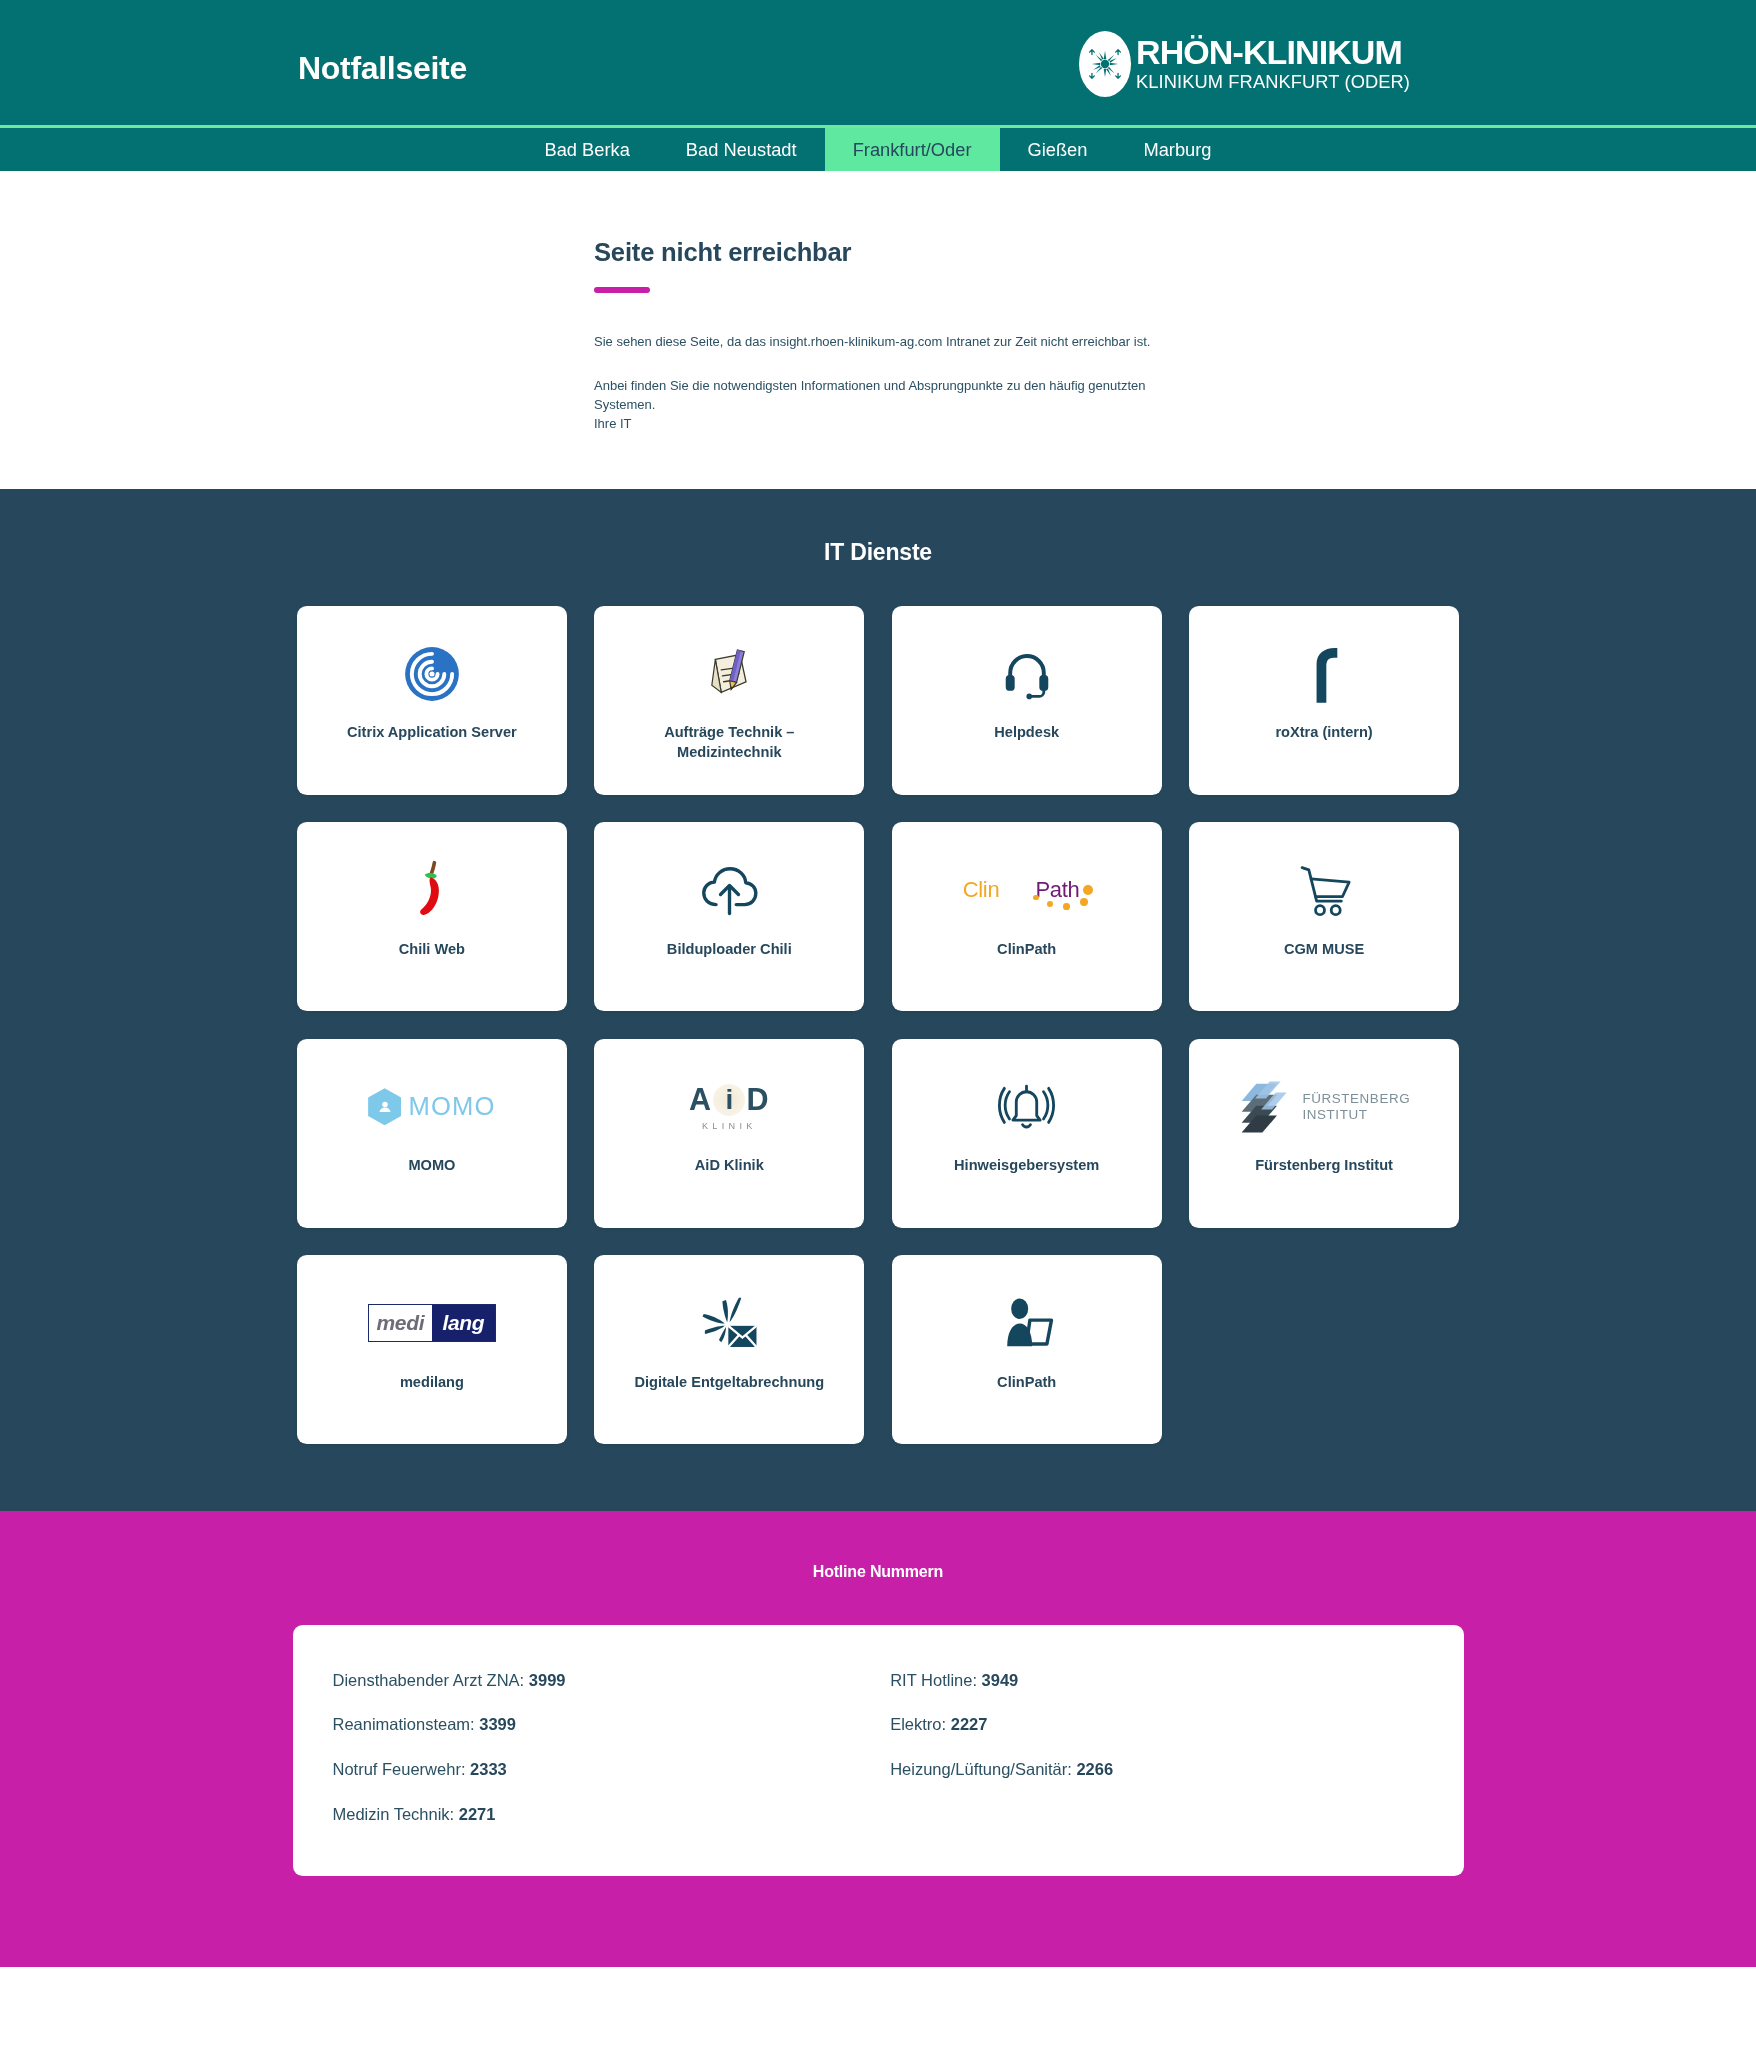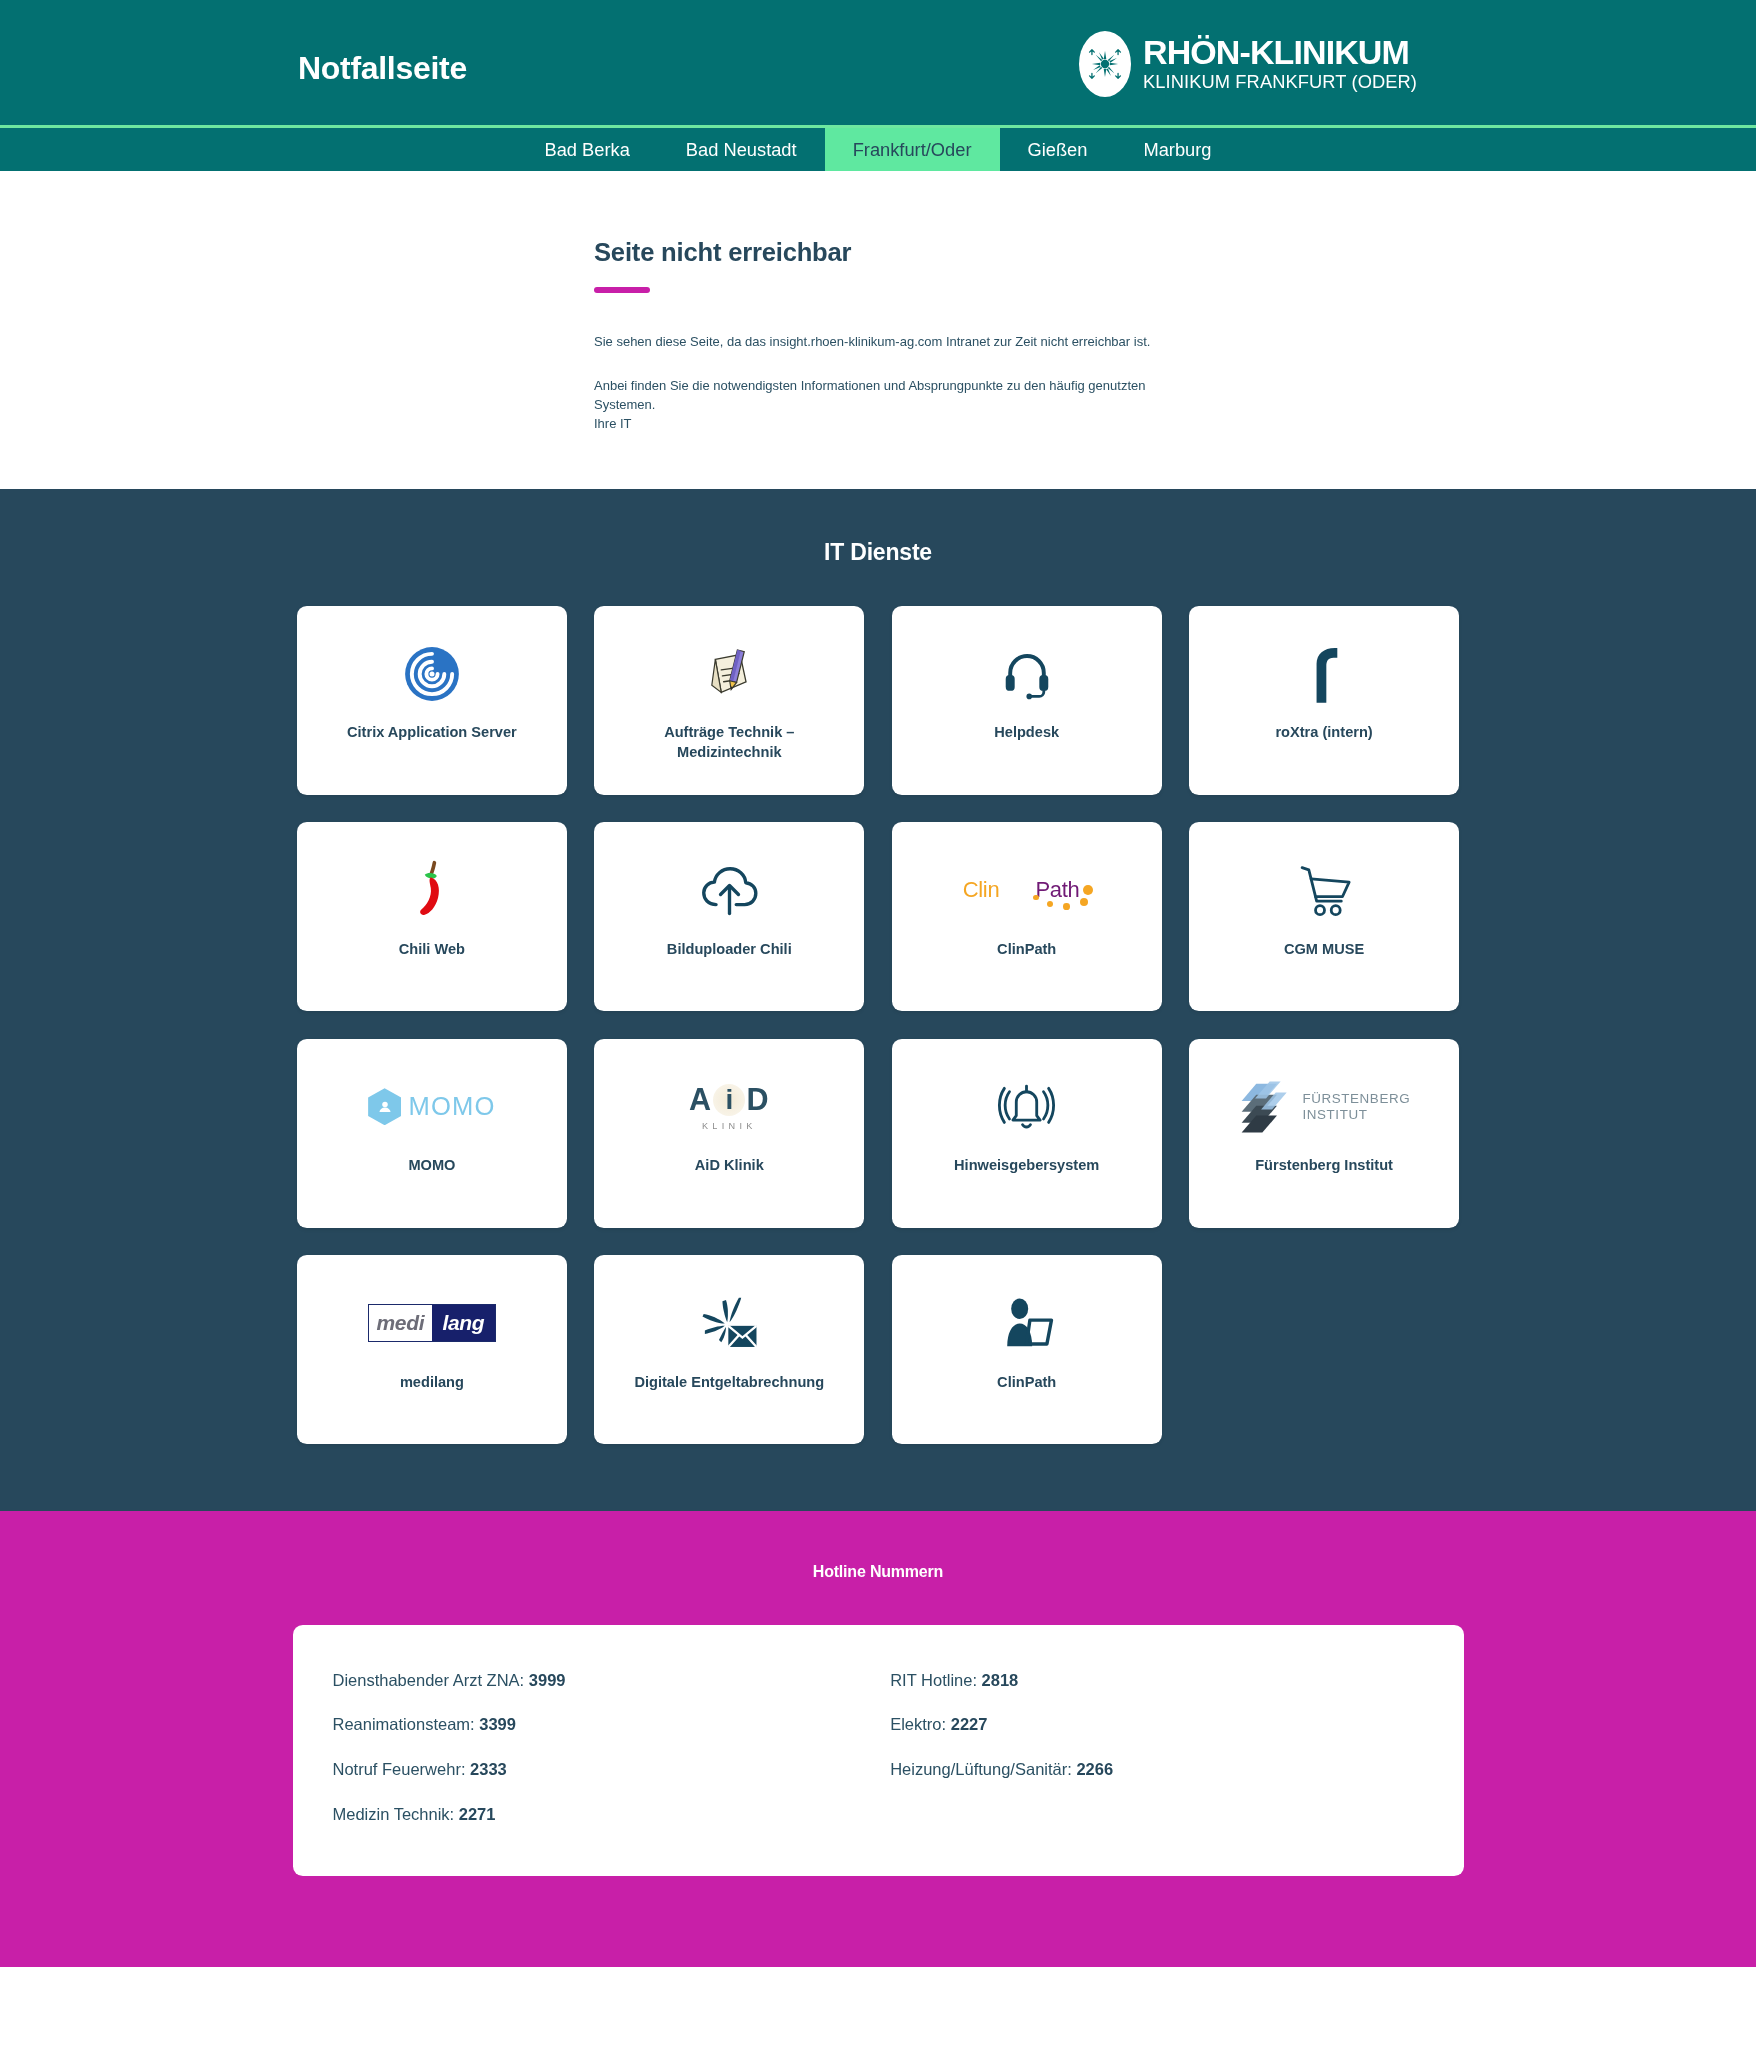--- a/index.html
+++ b/index.html
@@ -28,21 +28,21 @@
     color: #ffffff;
     letter-spacing: -0.3px;
     line-height: 1;
   }
   .logo-wrap {
     position: absolute;
     left: 1079px;
     top: 31px;
     display: flex;
     align-items: center;
-    gap: 12px;
+    gap: 5px;
   }
   .logo-emblem {
     width: 52px;
     height: 66px;
     border-radius: 50%;
     background: #ffffff;
     display: flex;
     align-items: center;
     justify-content: center;
     flex: 0 0 auto;
@@ -540,21 +540,21 @@
         <b>2333</b>
       </div>
       <div class="hotline-row">
         <span>Medizin Technik:</span>
         <b>2271</b>
       </div>
     </div>
     <div class="hotline-col">
       <div class="hotline-row">
         <span>RIT Hotline:</span>
-        <b>2818</b>
+        <b>3949</b>
       </div>
       <div class="hotline-row">
         <span>Elektro:</span>
         <b>2227</b>
       </div>
       <div class="hotline-row">
         <span>Heizung/Lüftung/Sanitär:</span>
         <b>2266</b>
       </div>
     </div>

